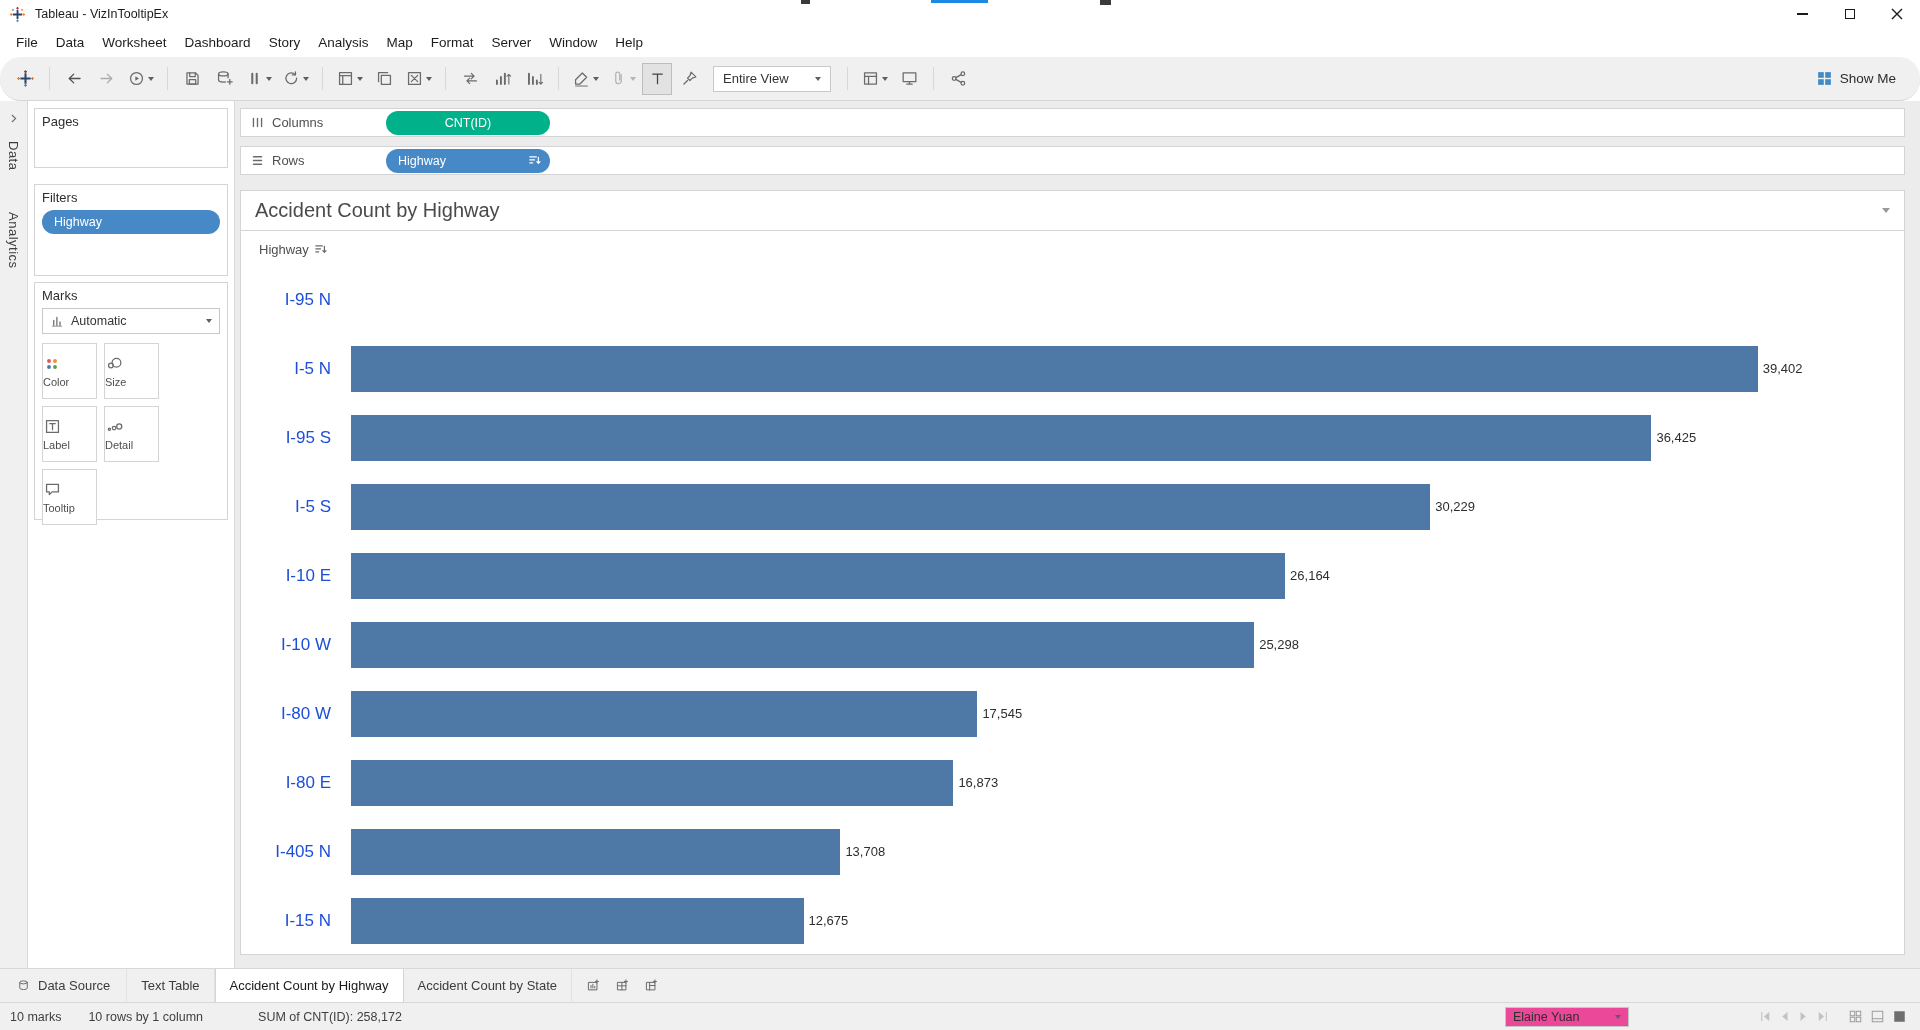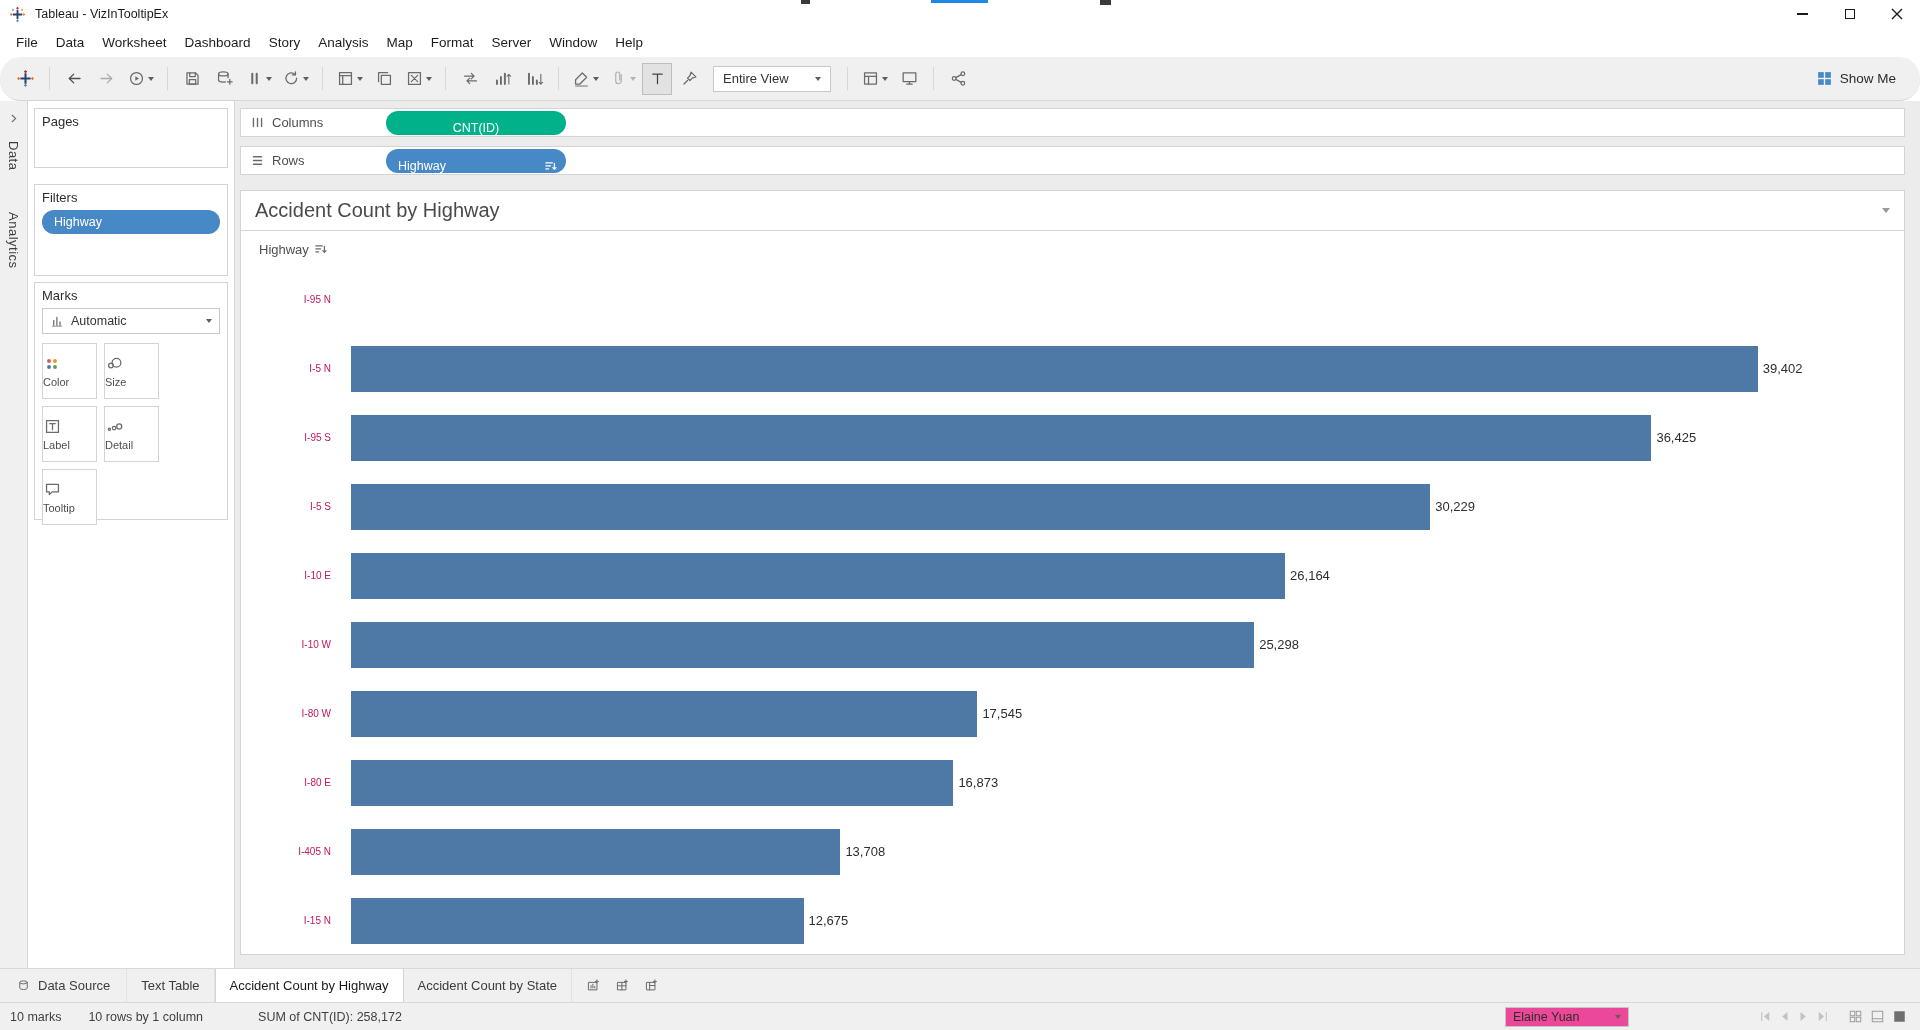--- a/index.html
+++ b/index.html
@@ -61,21 +61,21 @@
   .card.pages { height:60px; margin-bottom:16px; }
   .card.filters { height:92px; margin-bottom:6px; }
   .card.marks { height:238px; }
   .card-label { font-size:13px; color:#2e2e2e; margin-bottom:5px; }
 
   .pill { height:24px; border-radius:12px; color:#fff; font-size:12.5px; display:flex;
     align-items:center; padding:0 12px; cursor:pointer; white-space:nowrap; }
   .pill.dim { background:var(--dim,#4788c6); }
   .pill.measure { background:var(--measure,#00b18a); justify-content:center; }
   .pill.full { width:100%; }
-  .shelf-pill { width:180px; margin-left:8px;align-items:flex-end; }
+  .shelf-pill { width:164px; margin-left:8px; }
   .shelf-pill.dim { justify-content:space-between; padding-right:9px; }
   .sorticon { width:13px; height:13px; fill:none; stroke:#fff; stroke-width:1.3;
     stroke-linecap:round; stroke-linejoin:round; flex:none; }
   .chart-header .sorticon { stroke:#6b6b6b; }
 
   .marks-select { display:flex; align-items:center; gap:6px; border:1px solid #c9c9c9; background:#fff;
     height:26px; padding:0 7px; font-size:12.5px; color:#333; margin-bottom:9px; cursor:pointer; }
   .marks-select .caret { margin-left:auto; }
   .marks-grid { display:flex; flex-wrap:wrap; gap:7px; }
   .mark-btn { width:55px; height:56px; border:1px solid #d4d4d4; background:#fff; display:flex;
@@ -94,21 +94,21 @@
   .sheet-title { height:40px; border-bottom:1px solid #d4d4d4; display:flex; align-items:center;
     padding:0 14px; flex:none; cursor:pointer; }
   .sheet-title .ttl { font-size:20px; color:#4a4a4a; }
   .title-caret { margin-left:auto; width:0; height:0; border-left:4.5px solid transparent;
     border-right:4.5px solid transparent; border-top:5px solid #9a9a9a; }
   .chart { flex:1; position:relative; padding-top:6px; overflow:hidden; }
   .chart-header { display:flex; align-items:center; gap:5px; font-size:13px; color:#4f4f4f;
     padding-left:18px; height:24px; cursor:pointer; }
   #bar-rows { padding-top:4px; }
   .bar-row { display:flex; align-items:center; height:69px; }
-  .row-label { width:110px; text-align:right; padding-right:20px; font-size:10px; color:#be185d;
+  .row-label { width:110px; text-align:right; padding-right:20px; font-size:17px; color:#1d4ed8;
     flex:none; cursor:pointer; }
   .bar-track { flex:1; height:46px; display:flex; align-items:center; }
   .bar { height:100%; flex:none; }
   .bar-value { font-size:13px; color:#2e2e2e; margin-left:5px; white-space:nowrap; }
 
   
   .tabsbar { position:absolute; left:0; right:0; bottom:28px; height:34px; background:#f0f0f0;
     border-top:1px solid #d8d8d8; display:flex; align-items:stretch; z-index:4; }
   .sheet-tab { display:flex; align-items:center; gap:7px; padding:0 14px; font-size:13px;
     color:#3c3c3c; border-right:1px solid #e2e2e2; cursor:pointer; }

